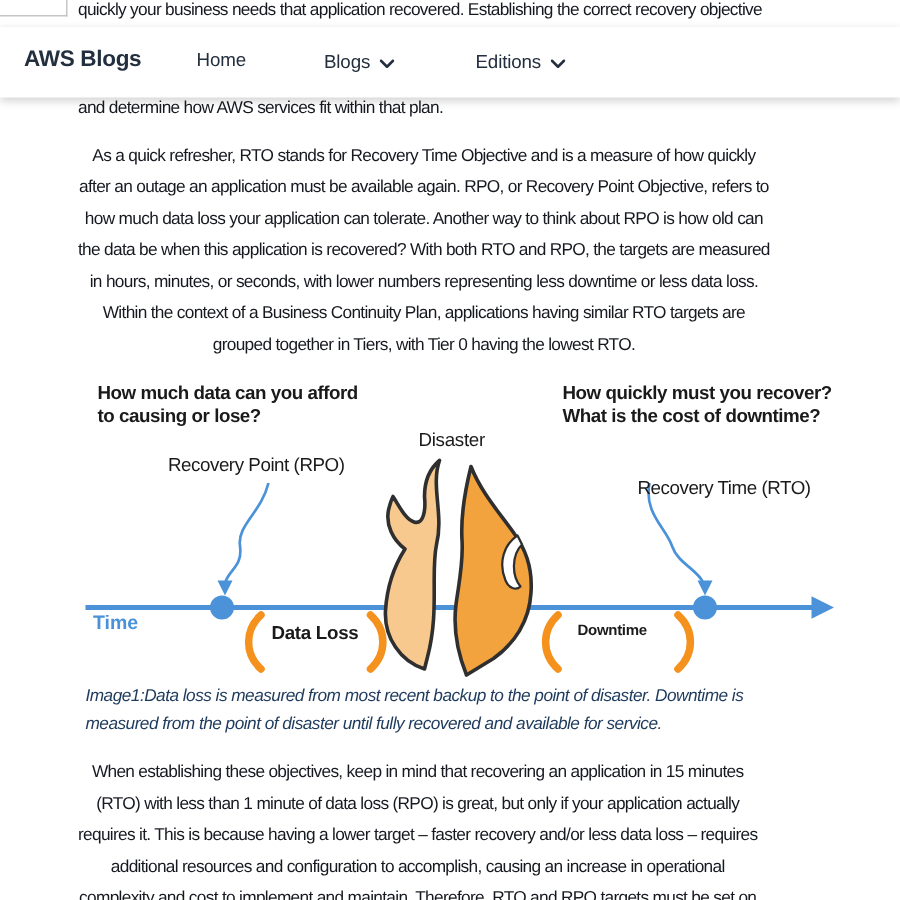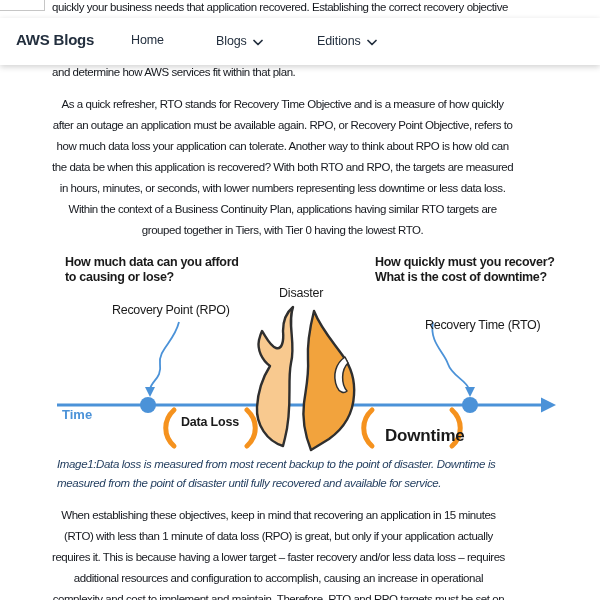--- a/index.html
+++ b/index.html
@@ -46,21 +46,21 @@
                  z-index:1; pointer-events:none; }
   .dg-text { position:absolute; z-index:2; color:#1a1a1a; }
   .question { font-weight:bold; font-size:12.5px; letter-spacing:-0.3px; line-height:15px;margin-top:15px; }
   #q-left  { left:65px;  top:240px; }
   #q-right { left:375px; top:240px; }
   #disaster-label { left:279px; top:286px; font-size:12.5px; letter-spacing:-0.2px; }
   #rpo-label { left:112px; top:303px; font-size:12.5px; letter-spacing:-0.3px; }
   #rto-label { left:393px; top:318px; font-size:12.5px; letter-spacing:-0.3px;margin-left:32px; }
   #time-label { left:62px; top:407px; font-size:13px; font-weight:bold; color:#4b92d8; }
   #dataloss-label { left:181px; top:415px; font-size:12.5px; font-weight:bold; letter-spacing:-0.2px; }
-  #downtime-label { left:385px; top:426px; font-size:17px; font-weight:bold; letter-spacing:-0.2px; }
+  #downtime-label { left:385px; top:415px; font-size:10px; font-weight:bold; letter-spacing:-0.2px; }
 </style>
 </head>
 <body>
 
 <div class="page">
 
   <div class="body-line clipped-top">quickly your business needs that application recovered. Establishing the correct recovery objective</div>
 
   <div class="corner-artifact"></div>
 

